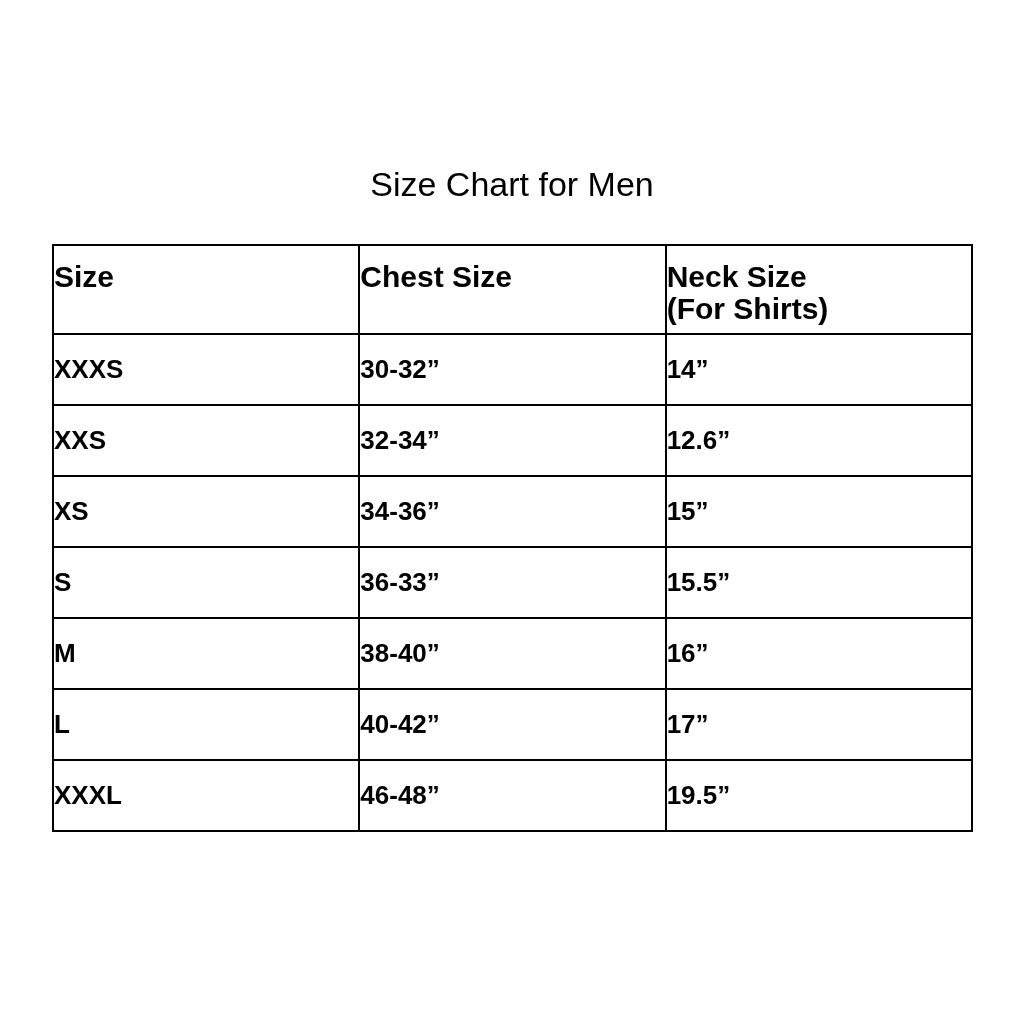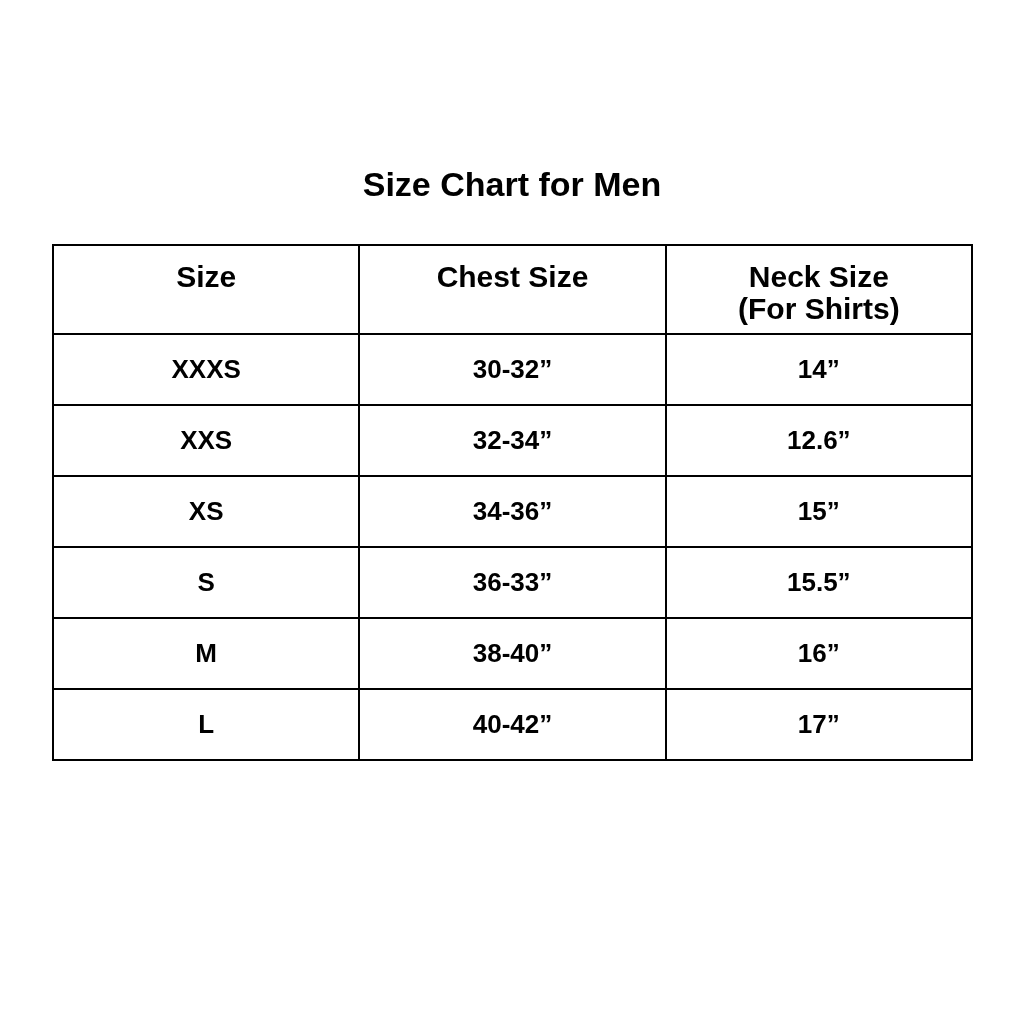--- a/index.html
+++ b/index.html
@@ -14,35 +14,35 @@
     color: #000000;
     font-weight: bold;
   }
   .title {
     position: absolute;
     left: 0;
     top: 167px;
     width: 100%;
     text-align: center;
     font-size: 34px;
-    font-weight: bold;
+    font-weight: normal;
     line-height: 34px;
   }
   table.size-table {
     position: absolute;
     left: 52px;
     top: 244px;
     width: 921px;
     border-collapse: collapse;
     table-layout: fixed;
   }
   .size-table th,
   .size-table td {
     border: 2px solid #000000;
-    text-align: center;
+    text-align: left;
     font-weight: bold;
     background: #ffffff;
   }
   .size-table th {
     height: 89px;
     font-size: 30px;
     line-height: 32px;
     vertical-align: top;
     padding-top: 15px;
     white-space: pre-line; 
@@ -93,16 +93,21 @@
       <tr>
         <td>M</td>
         <td>38-40”</td>
         <td>16”</td>
       </tr>
       <tr>
         <td>L</td>
         <td>40-42”</td>
         <td>17”</td>
       </tr>
+      <tr>
+        <td>XXXL</td>
+        <td>46-48”</td>
+        <td>19.5”</td>
+      </tr>
     </tbody>
   </table>
 
 </div>
 
 </body></html>

